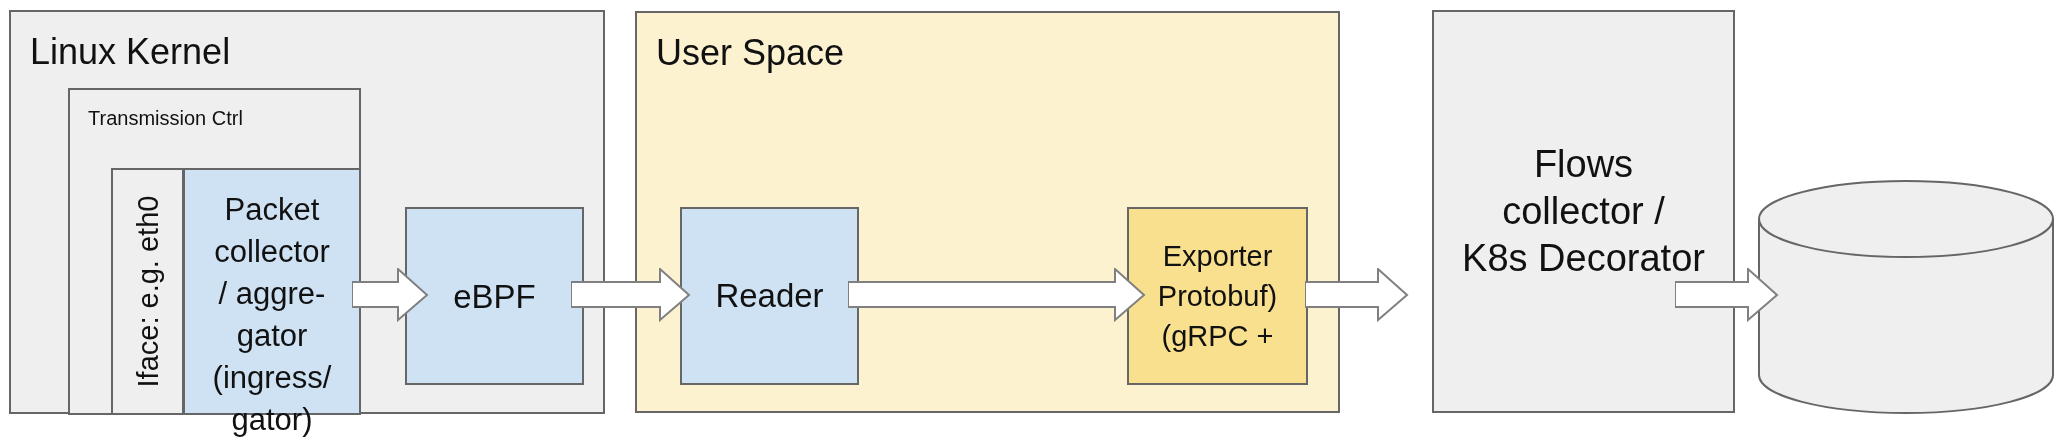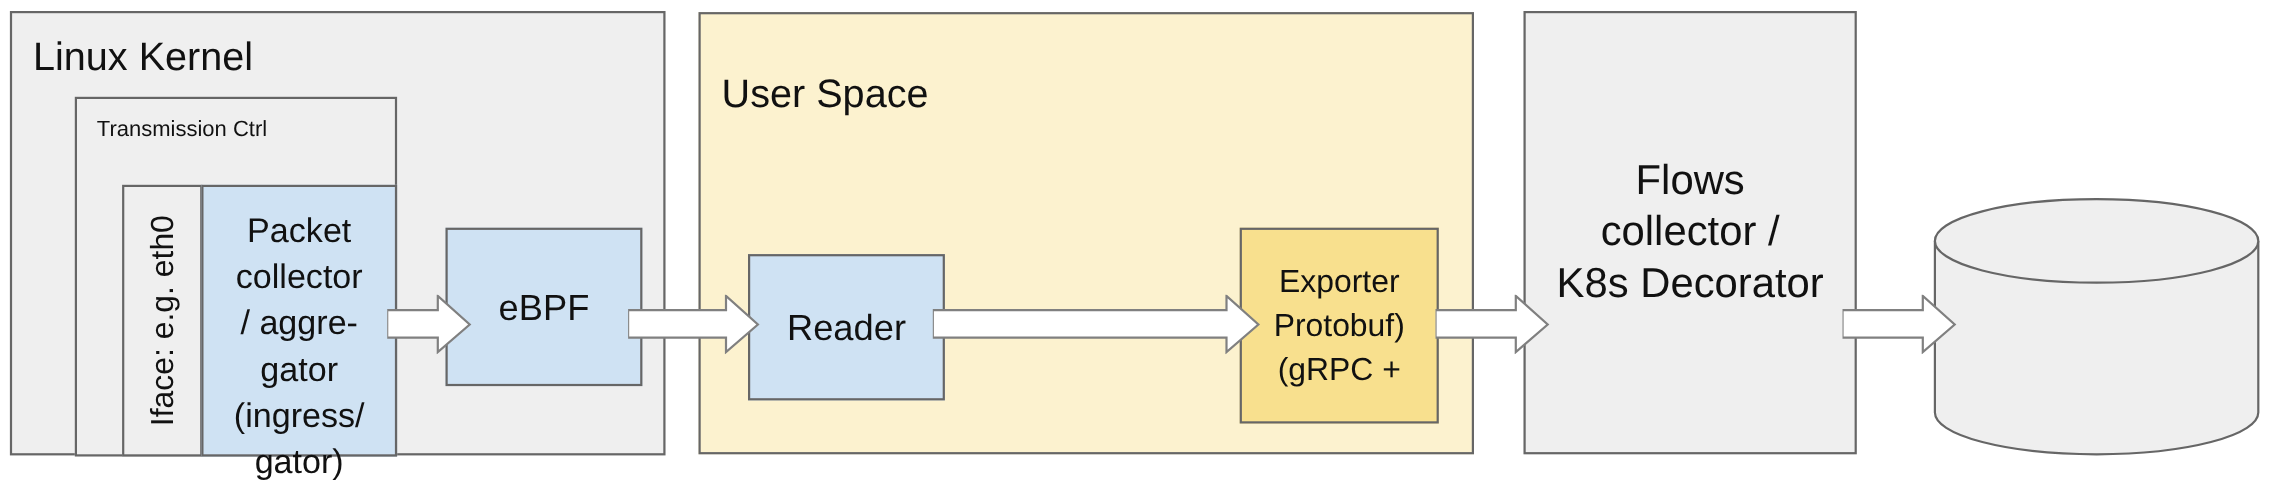--- a/index.html
+++ b/index.html
@@ -42,42 +42,42 @@
   <div>
     <span>Packet</span>
     <span>collector</span>
     <span>/ aggre-</span>
     <span>gator</span>
     <span>(ingress/</span>
     <span>gator)</span>
   </div>
 </div>
 
-<div class="box blue center-label lines" style="left:405px;top:207px;width:179px;height:144px;font-size:33px;line-height:47px;">
+<div class="box blue center-label lines" style="left:405px;top:207px;width:179px;height:178px;font-size:33px;line-height:47px;">
   <div>
     <span>eBPF</span>
   </div>
 </div>
 
 <div class="box cream" style="left:635px;top:11px;width:705px;height:402px;"></div>
-<div class="panel-title" style="left:656px;top:33px;margin-top:32px;">User Space</div>
+<div class="panel-title" style="left:656px;top:33px;">User Space</div>
 
-<div class="box blue center-label" style="left:680px;top:207px;width:179px;height:133px;font-size:33px;margin-top:24px;">
+<div class="box blue center-label" style="left:680px;top:207px;width:179px;height:178px;font-size:33px;">
   <span>Reader</span>
 </div>
 
 <div class="box orange center-label lines" style="left:1127px;top:207px;width:181px;height:178px;font-size:29px;line-height:40px;">
   <div>
     <span>Exporter</span>
     <span>Protobuf)</span>
     <span>(gRPC +</span>
   </div>
 </div>
 
-<div class="box gray center-label lines" style="left:1385px;top:10px;width:303px;height:403px;font-size:38px;line-height:47px;">
+<div class="box gray center-label lines" style="left:1432px;top:10px;width:303px;height:403px;font-size:38px;line-height:47px;">
   <div>
     <span>Flows</span>
     <span>collector /</span>
     <span>K8s Decorator</span>
   </div>
 </div>
 
 <svg class="cyl" style="left:1757px;top:179px;" width="298" height="238" viewBox="0 0 298 238">
   <path d="M2,40 L2,196 A147,38 0 0 0 296,196 L296,40" fill="#efefef" stroke="#666666" stroke-width="2"></path>
   <ellipse cx="149" cy="40" rx="147" ry="38" fill="#efefef" stroke="#666666" stroke-width="2"></ellipse>

